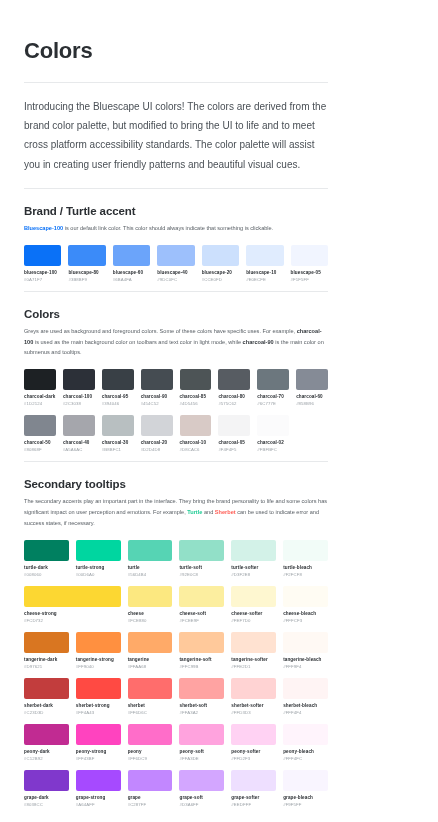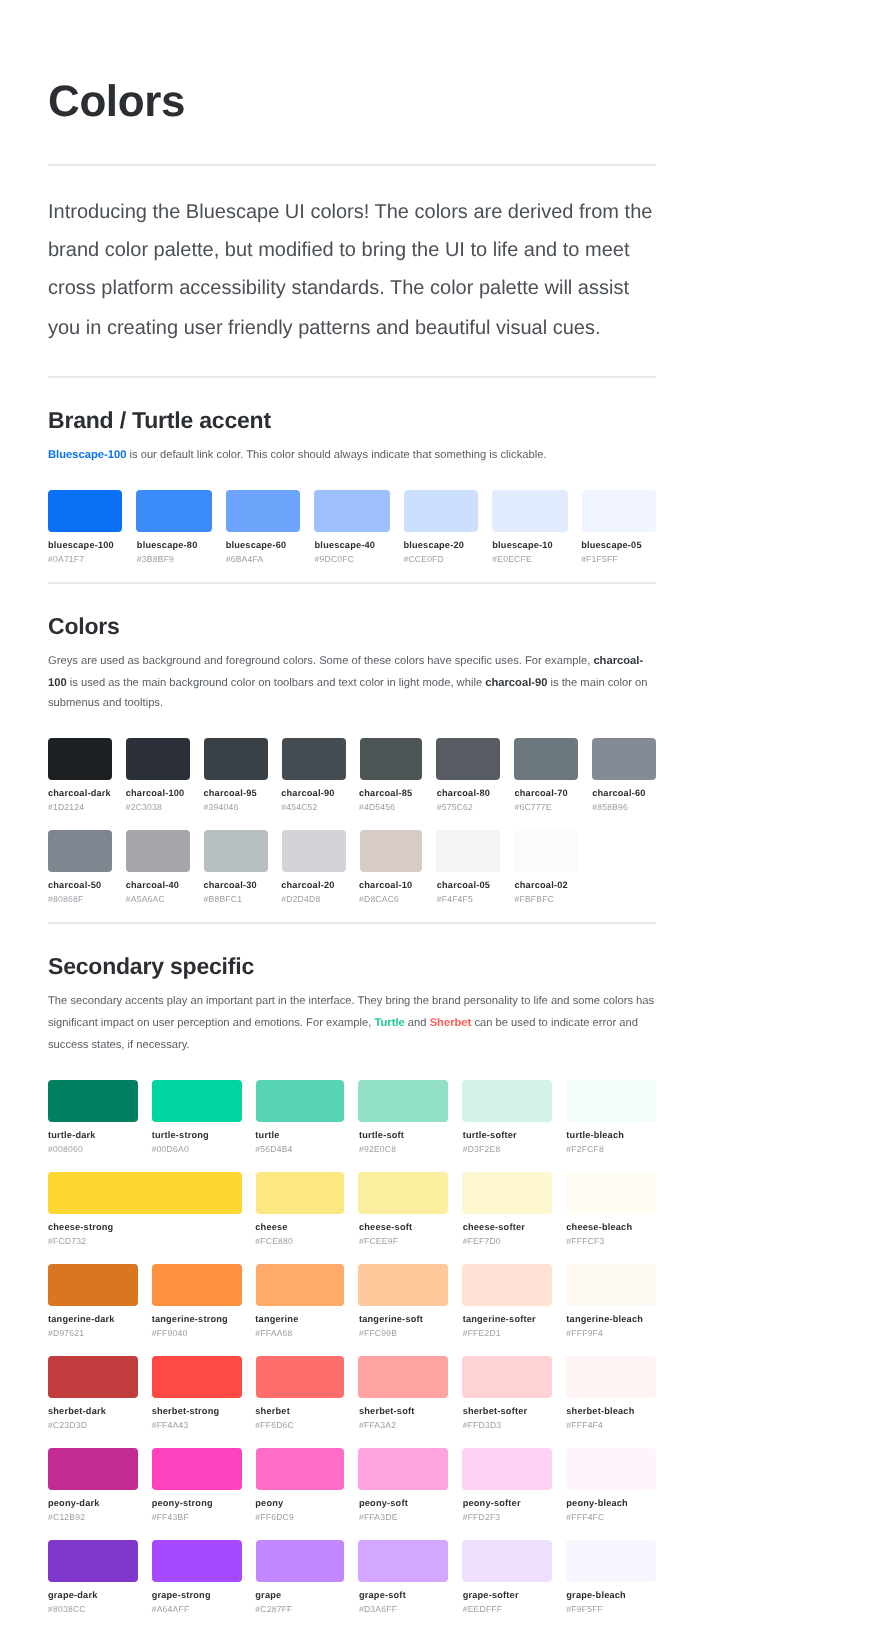--- a/index.html
+++ b/index.html
@@ -240,21 +240,21 @@
         <div class="swatch">
           <span class="chip" style="background: rgb(251, 251, 252);"></span>
           <span class="name">charcoal-02</span>
           <span class="hex">#FBFBFC</span>
         </div>
       </div>
     <div class="rule"></div>
   </section>
 
   <section class="section">
-    <h2 class="section-title">Secondary specific</h2>
+    <h2 class="section-title">Secondary tooltips</h2>
     <p class="section-desc">
       <span>The secondary accents play an important part in the interface. They bring the brand personality to life and some colors has significant impact on user perception and emotions. For example, </span><span class="em-turtle">Turtle</span><span> and </span><span class="em-sherbet">Sherbet</span><span> can be used to indicate error and success states, if necessary.</span>
     </p>
     <div class="accent-block" id="accent-rows">
         <div class="swatch-row cols-6">
           <div class="swatch">
             <span class="chip" style="background: rgb(0, 128, 96);"></span>
             <span class="name">turtle-dark</span>
             <span class="hex">#008060</span>
           </div>

